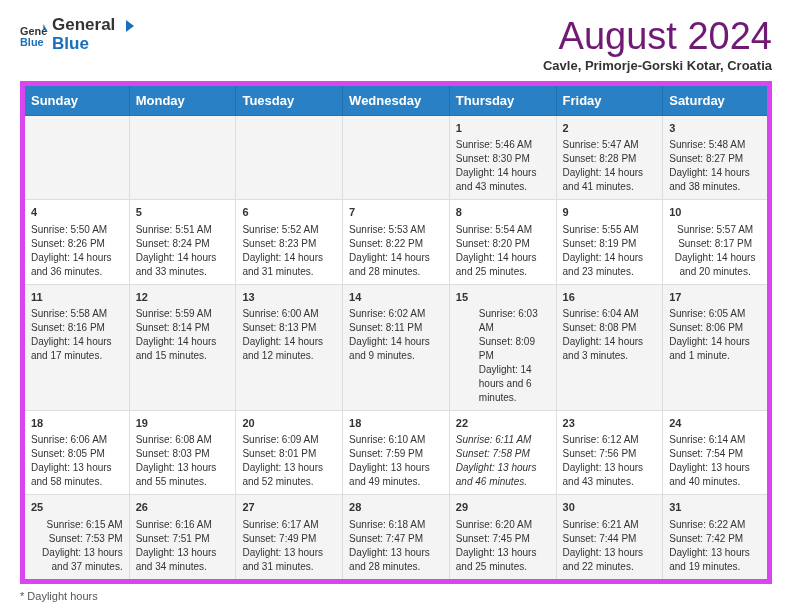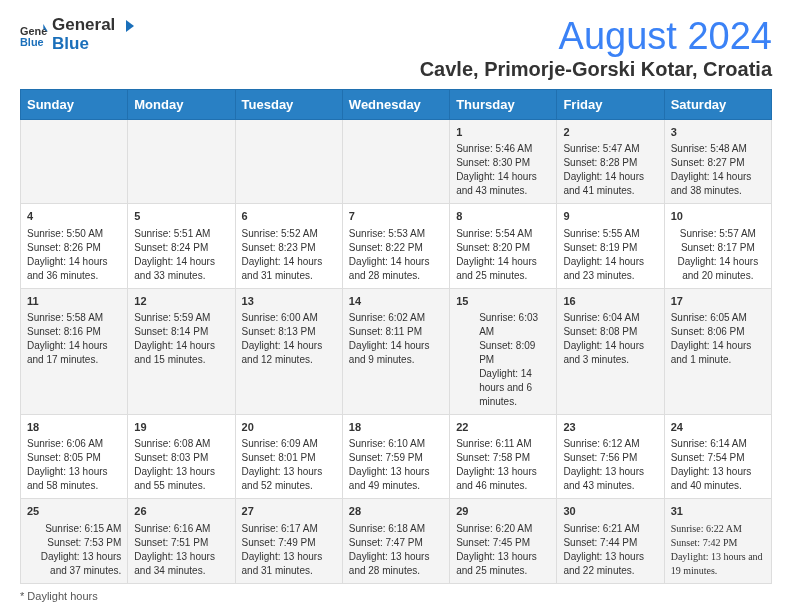--- a/index.html
+++ b/index.html
@@ -24,33 +24,33 @@
     .logo-icon {
       width: 28px;
       height: 28px;
     }
     .title-area {
       text-align: right;
     }
     .month-year {
       font-size: 38px;
       font-weight: normal;
-      color: #3b82f6;
+      color: #701a75;
       line-height: 1.1;
     }
     .location {
-      font-size: 20px;
+      font-size: 13px;
       color: #333;
       font-weight: bold;
       margin-left: 28px;
     }
     .calendar-table {
       width: 100%;
       border-collapse: collapse;
-      border: 1px solid #d946ef;
+      border: 5px solid #d946ef;
     }
     .calendar-table th {
       background-color: #2980c4;
       color: #fff;
       font-size: 13px;
       font-weight: bold;
       padding: 7px 6px;
       text-align: left;
       border: 1px solid #2070b0;
     }
@@ -261,21 +261,21 @@
 Daylight: 13 hours and 52 minutes.</div>
         </td>
         <td>
           <span class="day-num">18</span>
           <div class="day-detail" style="white-space: pre-line;">Sunrise: 6:10 AM
 Sunset: 7:59 PM
 Daylight: 13 hours and 49 minutes.</div>
         </td>
         <td>
           <span class="day-num">22</span>
-          <div class="day-detail" style="white-space: pre-line;">Sunrise: 6:11 AM
+          <div class="day-detail" style="white-space: pre-line; font-style: italic;">Sunrise: 6:11 AM
 Sunset: 7:58 PM
 Daylight: 13 hours and 46 minutes.</div>
         </td>
         <td>
           <span class="day-num">23</span>
           <div class="day-detail" style="white-space: pre-line;">Sunrise: 6:12 AM
 Sunset: 7:56 PM
 Daylight: 13 hours and 43 minutes.</div>
         </td>
         <td>
@@ -317,21 +317,21 @@
 Daylight: 13 hours and 25 minutes.</div>
         </td>
         <td>
           <span class="day-num">30</span>
           <div class="day-detail" style="white-space: pre-line;">Sunrise: 6:21 AM
 Sunset: 7:44 PM
 Daylight: 13 hours and 22 minutes.</div>
         </td>
         <td>
           <span class="day-num">31</span>
-          <div class="day-detail" style="white-space: pre-line; font-family: Liberation Serif, serif;">Sunrise: 6:22 AM
+          <div class="day-detail" style="white-space: pre-line;">Sunrise: 6:22 AM
 Sunset: 7:42 PM
 Daylight: 13 hours and 19 minutes.</div>
         </td>
       </tr>
     </tbody>
 </table>
 
 <div class="footer-note">
   * <span>Daylight hours</span>
 </div>

